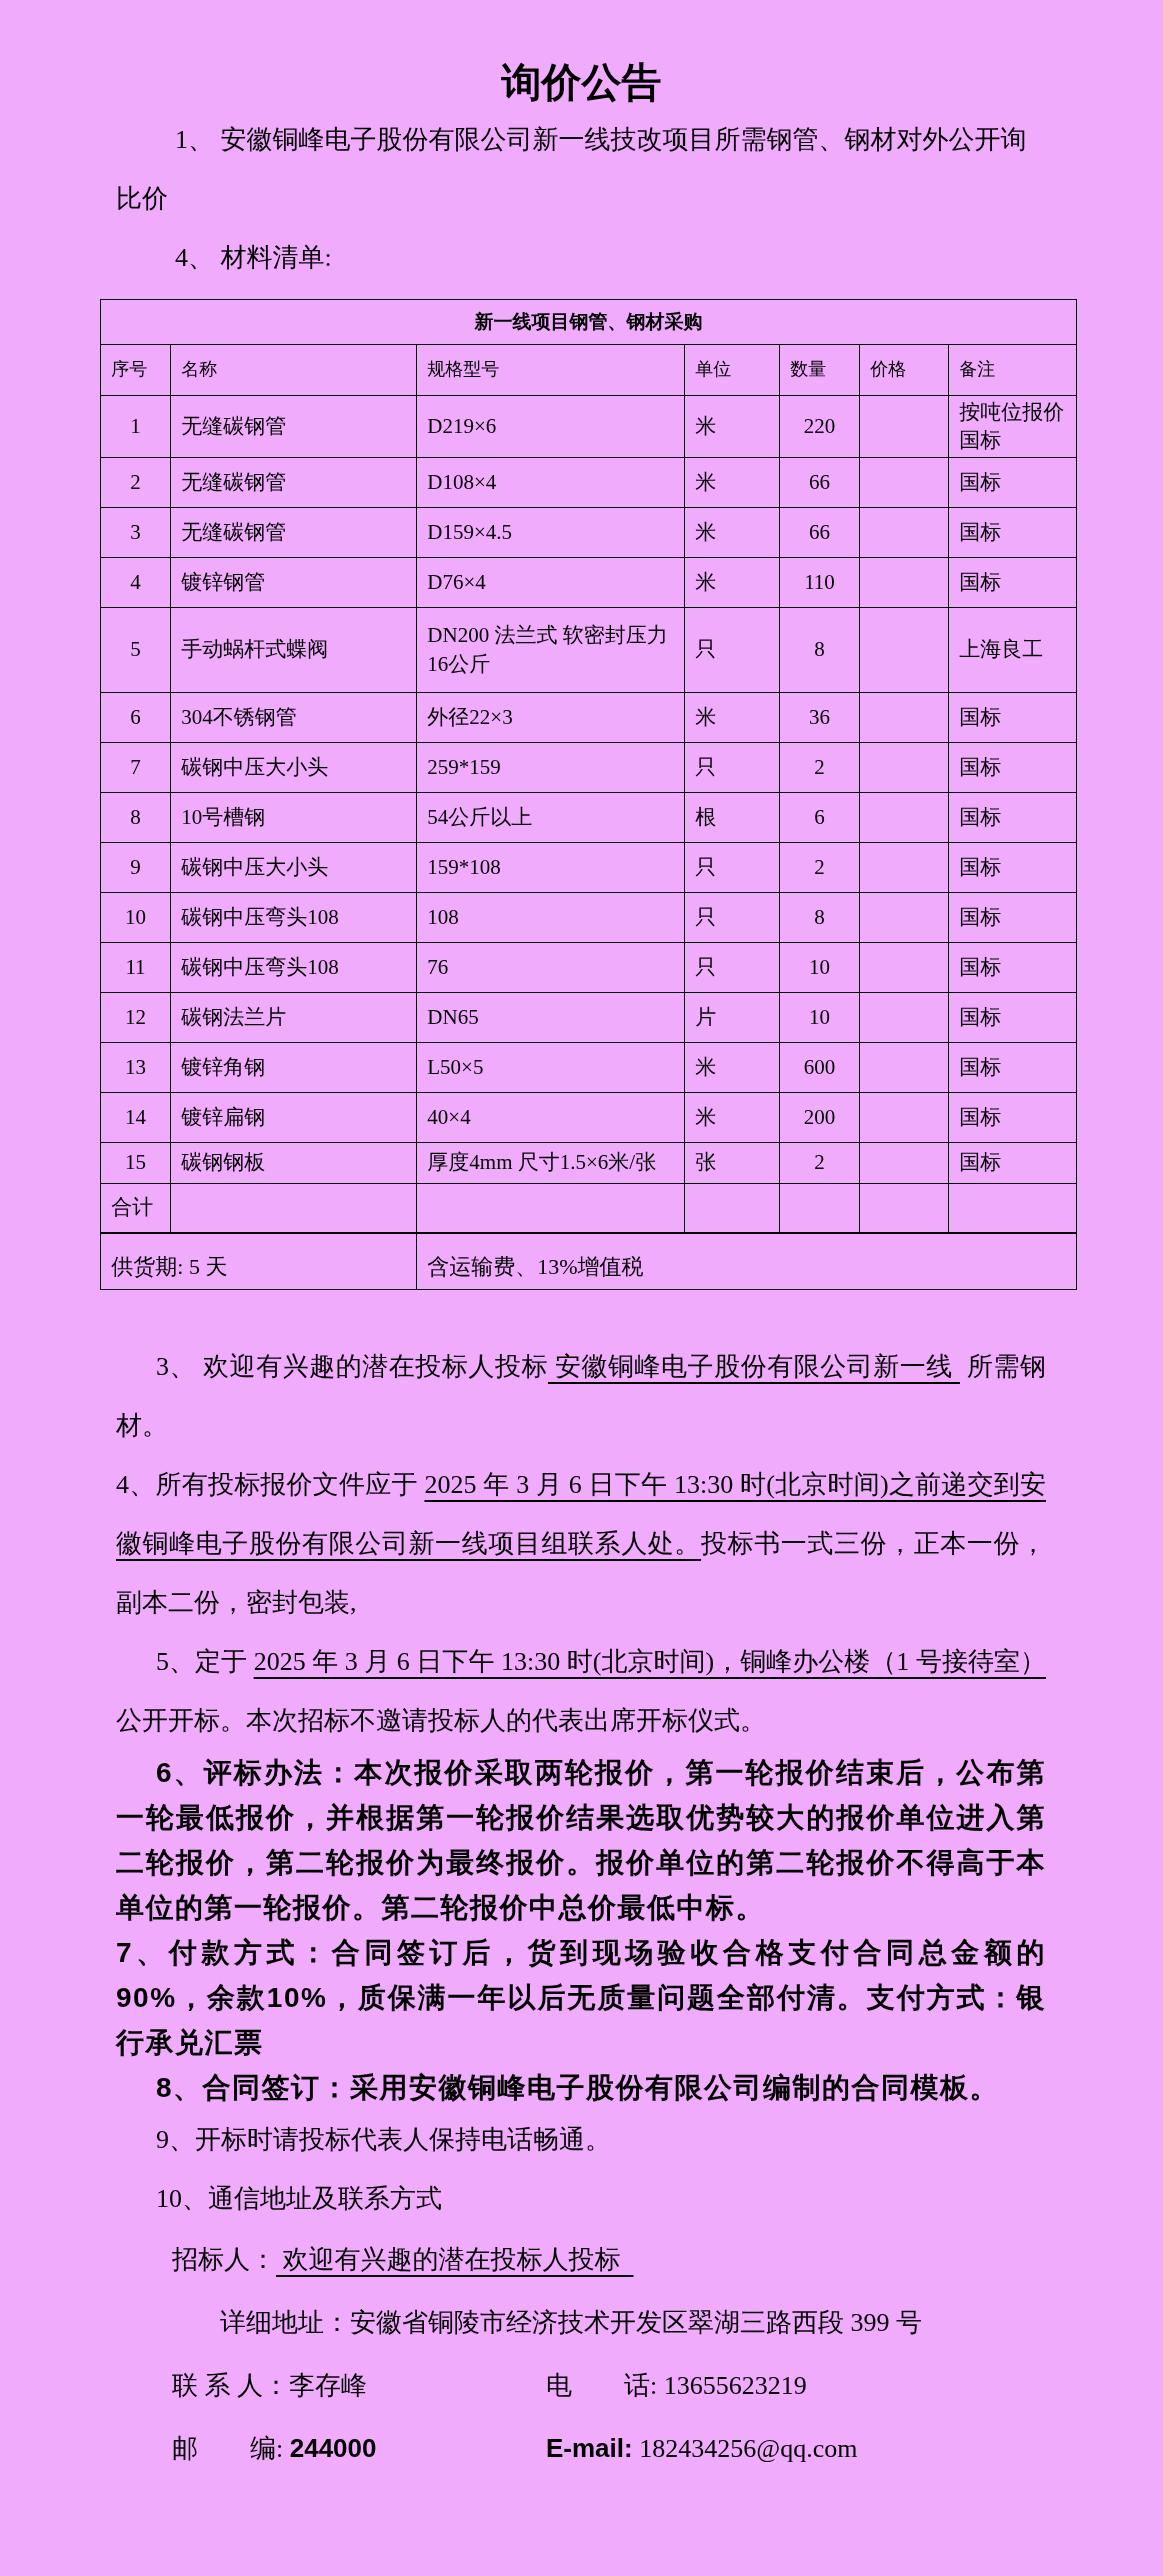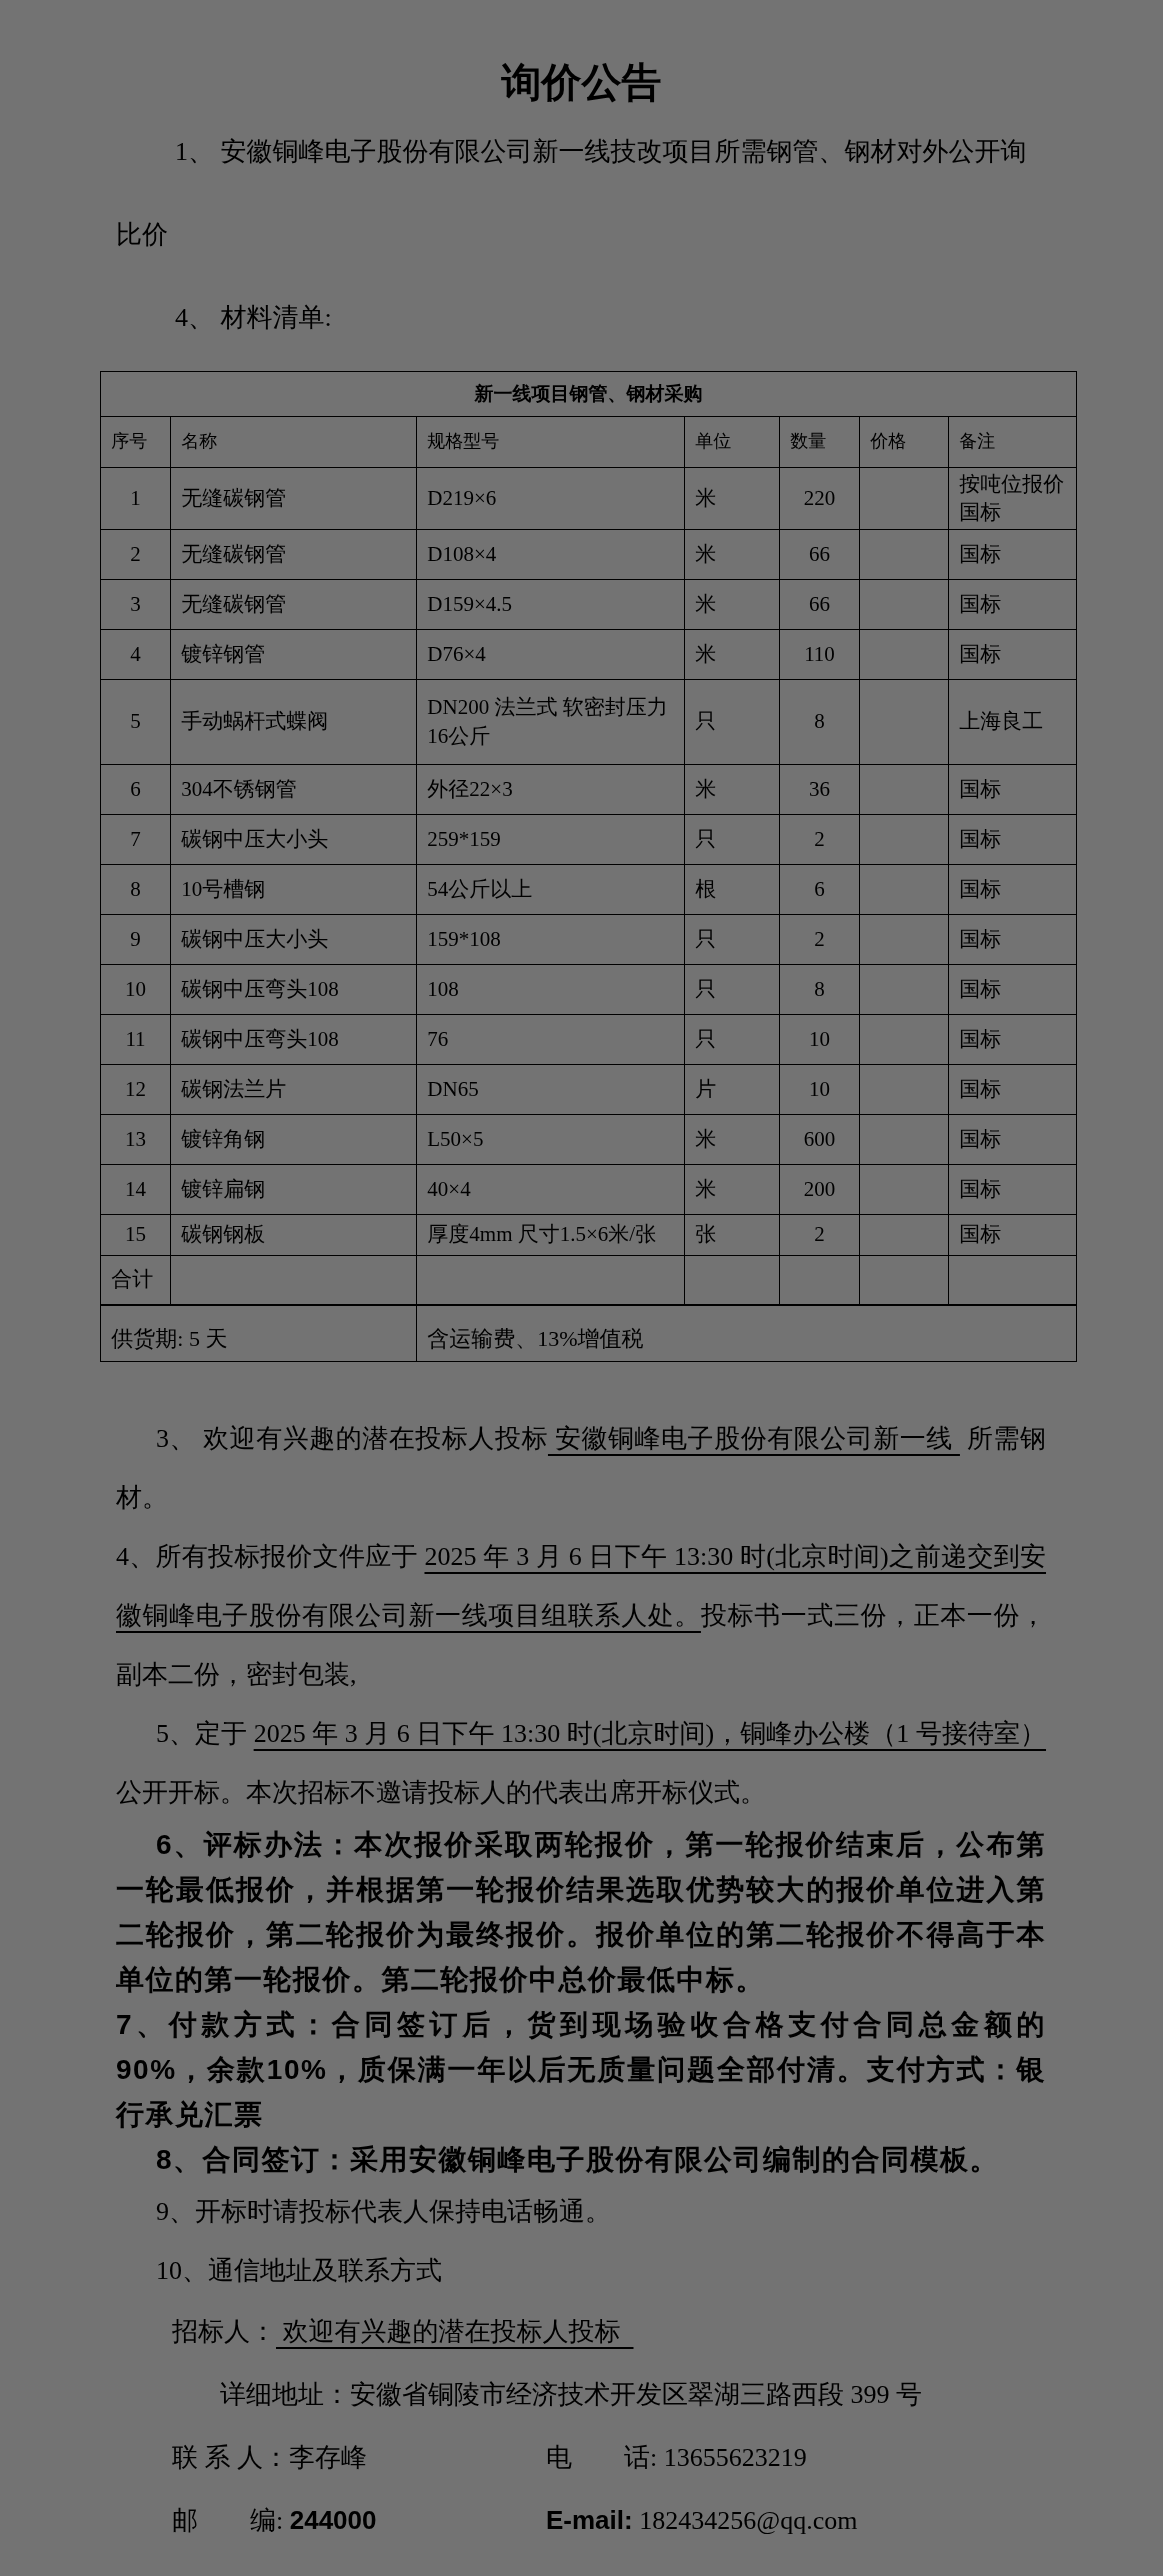--- a/index.html
+++ b/index.html
@@ -1,21 +1,21 @@
 <!DOCTYPE html>
 <html style="font-size:11.7px"><head>
 <meta charset="utf-8">
 <style>
   html,body{margin:0;padding:0;background:#ffffff;}
   .page{
-    position:relative;width:1163px;height:2576px;background:#737373;color:#000;
+    position:relative;width:1163px;height:2576px;background:#f0abfc;color:#000;
     font-family:"Liberation Serif","DejaVu Serif",serif;overflow:hidden;
   }
   .doc-title{margin:0;padding-top:59px;text-align:center;font-size:40px;font-weight:700;line-height:48px;}
-  .intro{margin:0 117px 0 116px;font-size:26px;line-height:83px;text-indent:59px;}
+  .intro{margin:0 117px 0 116px;font-size:26px;line-height:59px;text-indent:59px;}
   .intro:first-of-type{margin-top:2.9px;}
   table.materials{border-collapse:collapse;table-layout:fixed;width:976px;margin:11.7px 0 0 100px;border:1.5px solid #000;}
   table.materials td{border:1.5px solid #000;font-size:21px;padding:0 10.3px;vertical-align:middle;overflow:hidden;line-height:1.35;}
   tr.cap td{height:44px;text-align:center;font-size:19px;font-weight:bold;}
   tr.hdr td{height:50px;font-size:18px;}
   tr.item{height:50px;}
   tr.tall1{height:62px;}
   tr.tall2{height:85px;}
   tr.short{height:41px;}
   tr.total td{height:48px;}

